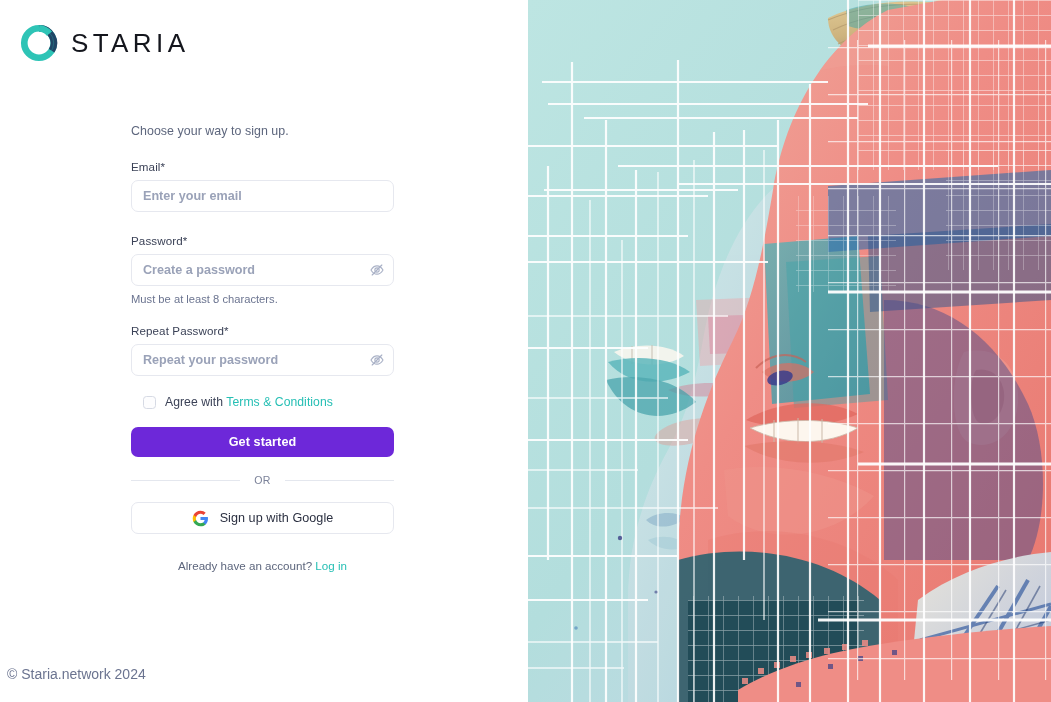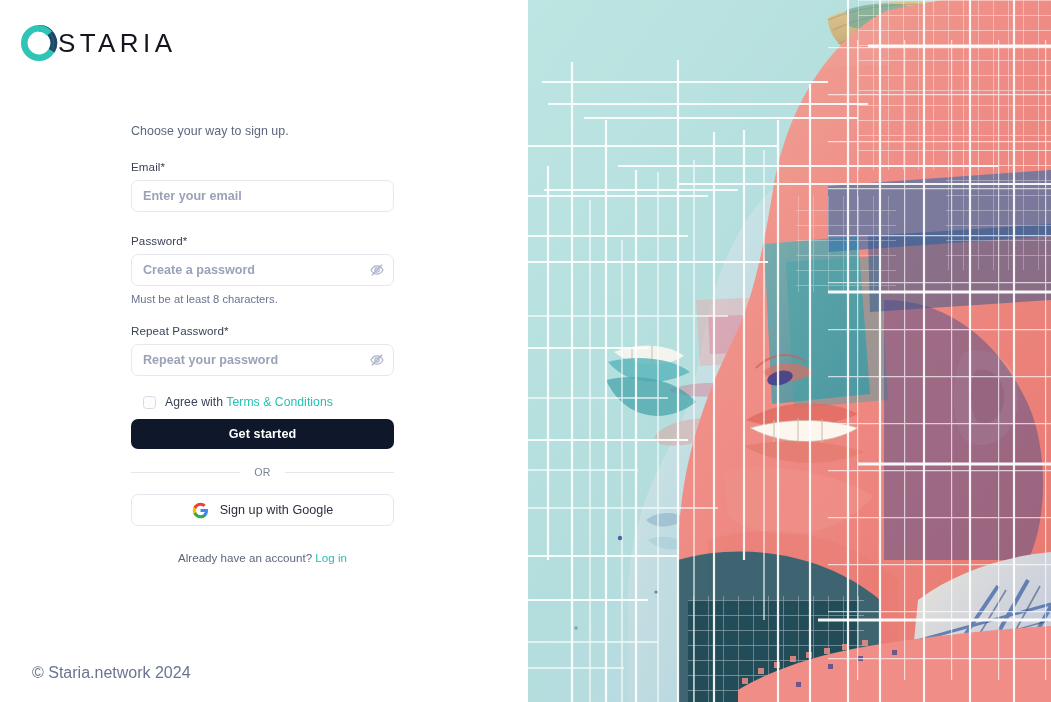--- a/index.html
+++ b/index.html
@@ -33,20 +33,21 @@
     flex: 0 0 528px;
   }
 
   
   .brand {
     position: absolute;
     top: 24px;
     left: 20px;
     display: flex;
     align-items: center;
+    gap: 13px;
   }
   .brand-mark {
     width: 38px;
     height: 38px;
     display: block;
   }
   .brand-word {
     font-family: "Liberation Sans", sans-serif;
     font-size: 26px;
     font-weight: 500;
@@ -160,24 +161,24 @@
     letter-spacing: 0.05px;
   }
   .link-teal {
     color: #25bfb4;
     text-decoration: none;
     cursor: pointer;
   }
 
   
   .btn-primary {
-    margin-top: 10px;
+    margin-top: 18px;
     width: 263px;
     height: 30px;
-    background: #0f172a;
+    background: #6d28d9;
     color: #ffffff;
     border: 0;
     border-radius: 7px;
     font-family: "Liberation Sans", sans-serif;
     font-size: 12.6px;
     font-weight: bold;
     cursor: pointer;
     letter-spacing: 0.1px;
     display: flex;
     align-items: center;
@@ -230,23 +231,23 @@
     margin-top: 25px;
     width: 263px;
     text-align: center;
     font-size: 11.6px;
     color: #5d667d;
   }
 
   
   .footer {
     position: absolute;
-    left: 32px;
+    left: 7px;
     bottom: 20px;
-    font-size: 16px;
+    font-size: 14px;
     color: #6b7490;
   }
 
   
   .artwork {
     position: relative;
     width: 523px;
     height: 702px;
     flex: 0 0 523px;
     overflow: hidden;

